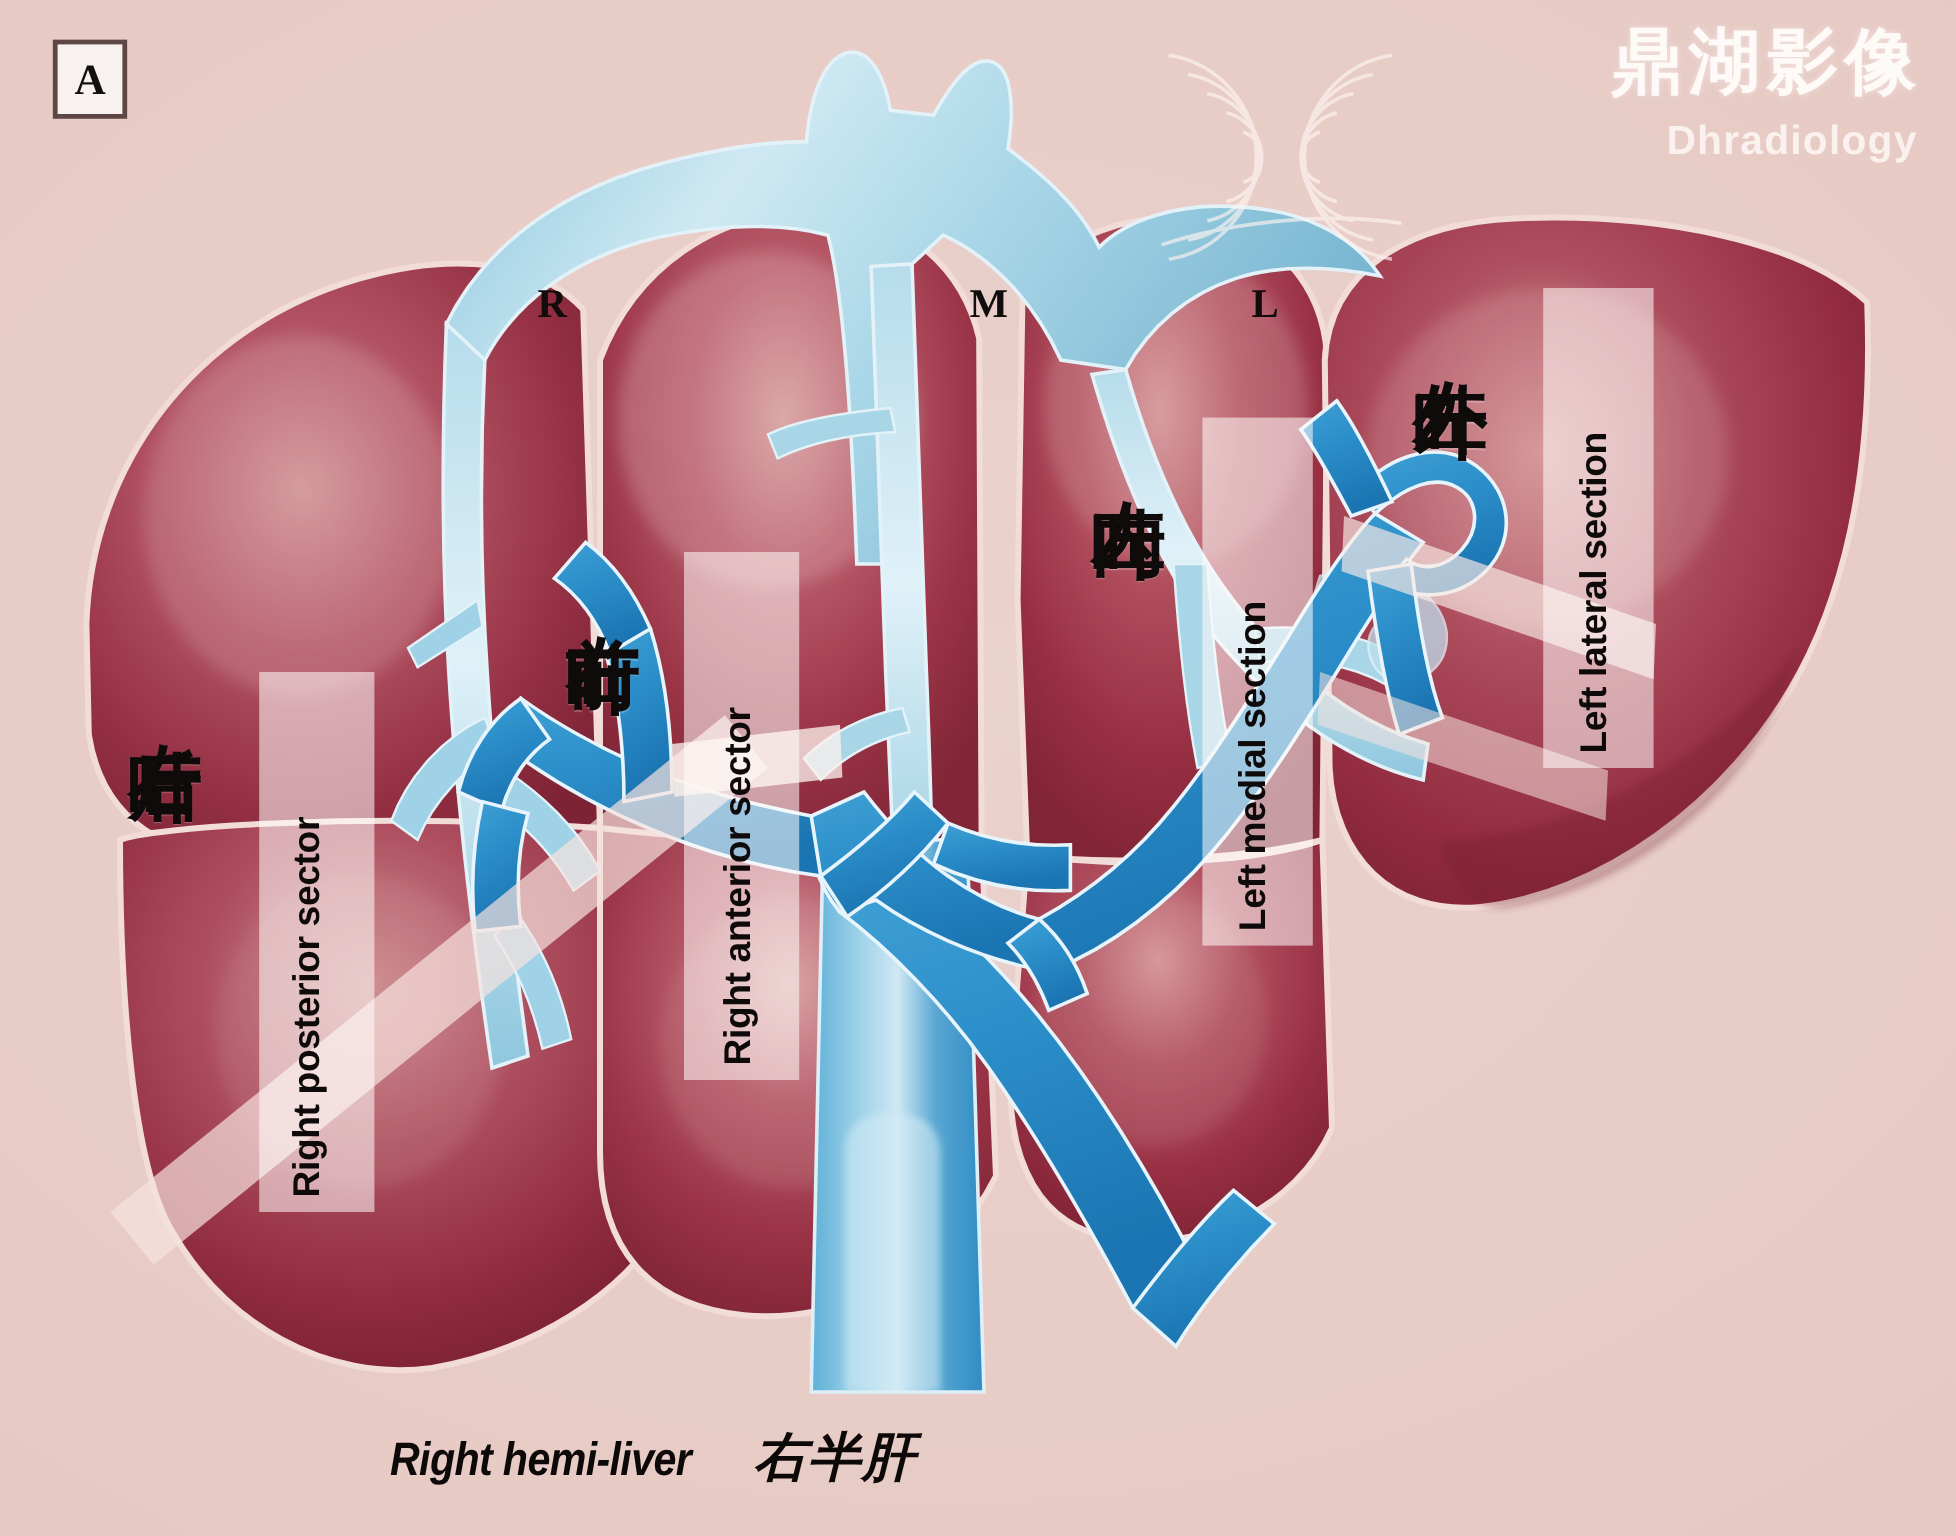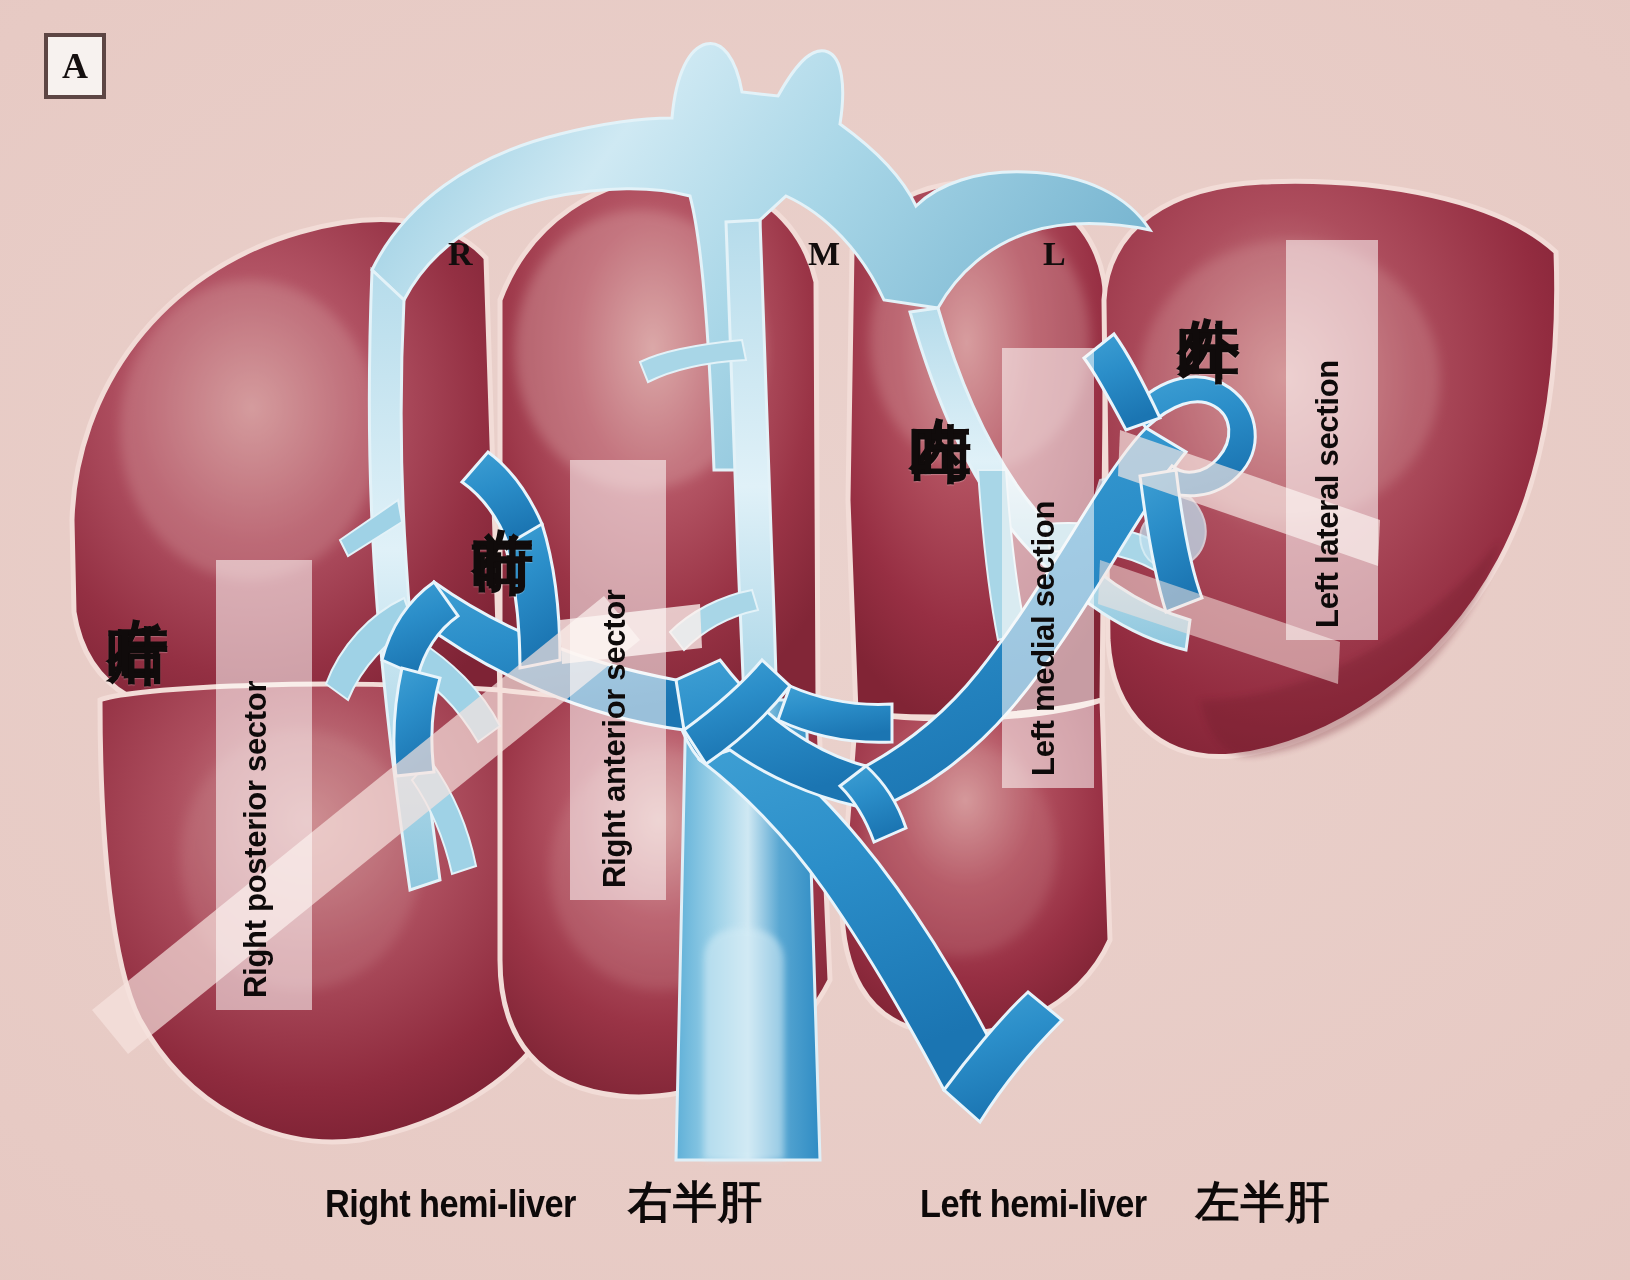--- a/index.html
+++ b/index.html
@@ -69,21 +69,21 @@
   #cn-lms{left:908px;top:368px;}
   #box-lms{left:1002px;top:348px;width:92px;height:440px;}
   #en-lms{left:1026px;top:776px;}
 
   
   #cn-lls{left:1176px;top:268px;}
   #box-lls{left:1286px;top:240px;width:92px;height:400px;}
   #en-lls{left:1310px;top:628px;}
 
   
-  .hemi{position:absolute;bottom:48px;display:flex;align-items:baseline;}
+  .hemi{position:absolute;bottom:36px;display:flex;align-items:baseline;font-style:italic;}
   .hemi-en{font-size:39px;font-weight:700;color:#0d0909;
     font-family:"Liberation Sans","DejaVu Sans",sans-serif;
     letter-spacing:-.6px;transform:scaleX(.88);transform-origin:left bottom;}
   .hemi-cn{font-size:44px;font-weight:700;color:#0d0909;margin-left:18px;
     font-family:"DejaVu Sans","Liberation Sans",sans-serif;letter-spacing:1px;}
   #hemi-right{left:325px;}
   #hemi-left{left:920px;}
 </style>
 </head>
 <body>
@@ -282,20 +282,39 @@
     </g>
 
     <g>
       <path d="M92,1010 L604,596 L640,640 L128,1054 Z" fill="#f6e3de" opacity=".70"></path>
       <path d="M560,620 L700,604 L702,648 L562,664 Z" fill="#fbf0ec" opacity=".78"></path>
       <path d="M1120,430 L1380,520 L1378,566 L1118,476 Z" fill="#f8e9e5" opacity=".68"></path>
       <path d="M1100,560 L1340,642 L1338,684 L1098,604 Z" fill="#f6e3de" opacity=".55"></path>
     </g>
   </svg>
 
+  <div id="watermark">
+    <svg id="wm-rings" viewBox="0 0 210 190">
+      <g fill="none" stroke="#fdf4f1" stroke-width="3" opacity=".9">
+        <path d="M12,10 A86,86 0 0 1 12,180"></path>
+        <path d="M28,26 A70,70 0 0 1 28,164"></path>
+        <path d="M44,42 A54,54 0 0 1 44,148"></path>
+        <path d="M60,58 A38,38 0 0 1 60,132"></path>
+        <path d="M74,74 A22,22 0 0 1 74,116"></path>
+        <path d="M198,10 A86,86 0 0 0 198,180"></path>
+        <path d="M182,26 A70,70 0 0 0 182,164"></path>
+        <path d="M166,42 A54,54 0 0 0 166,148"></path>
+        <path d="M152,58 A38,38 0 0 0 152,132"></path>
+        <path d="M138,74 A22,22 0 0 0 138,116"></path>
+        <path d="M6,168 C60,150 140,140 206,150"></path>
+      </g>
+    </svg>
+    <div id="wm-cn">鼎湖影像</div>
+    <div id="wm-en">Dhradiology</div>
+  </div>
 
   <div id="panel-letter">A</div>
 
   <div class="vein-letter" id="letter-R">R</div>
   <div class="vein-letter" id="letter-M">M</div>
   <div class="vein-letter" id="letter-L">L</div>
 
   <div class="en-box" id="box-rps"></div>
   <div class="cn-label" id="cn-rps">右后叶</div>
   <div class="en-label" id="en-rps">Right posterior sector</div>
@@ -309,18 +328,14 @@
   <div class="en-label" id="en-lms">Left medial section</div>
 
   <div class="en-box" id="box-lls"></div>
   <div class="cn-label" id="cn-lls">左外叶</div>
   <div class="en-label" id="en-lls">Left lateral section</div>
 
   <div class="hemi" id="hemi-right">
     <span class="hemi-en">Right hemi-liver</span>
     <span class="hemi-cn">右半肝</span>
   </div>
-  <div class="hemi" id="hemi-left">
-    <span class="hemi-en">Left hemi-liver</span>
-    <span class="hemi-cn">左半肝</span>
-  </div>
 
 </div>
 
 </body></html>

